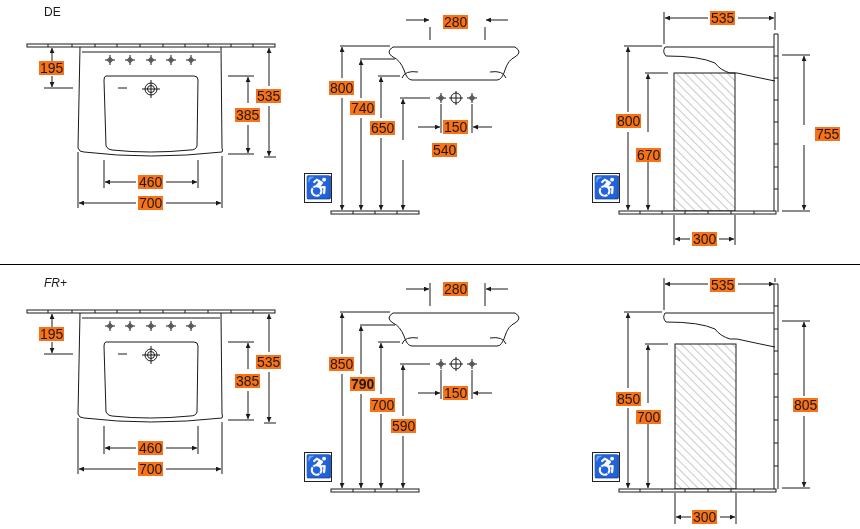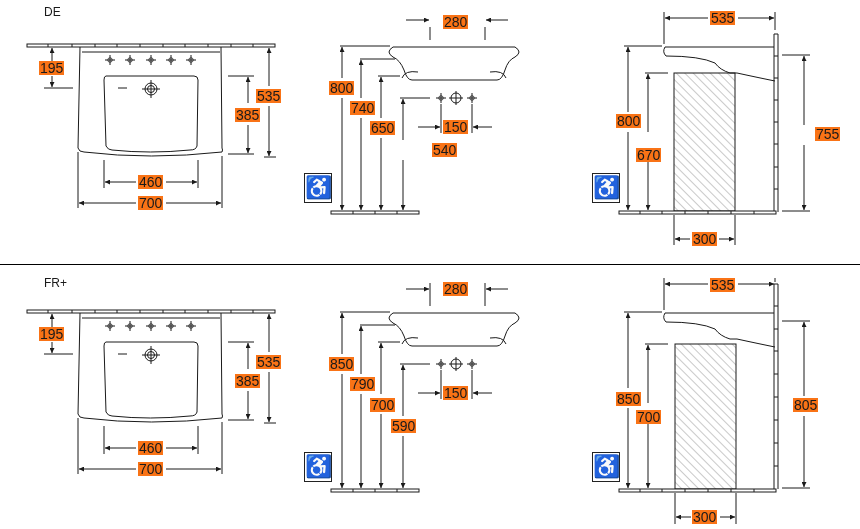--- a/index.html
+++ b/index.html
@@ -299,31 +299,31 @@
 <div class="lbl" style="left:443px;top:120px;">150</div>
 <div class="wc" style="left:304px;top:173px;">♿</div>
 
 <div class="lbl" style="left:710px;top:11px;">535</div>
 <div class="lbl" style="left:616px;top:114px;">800</div>
 <div class="lbl" style="left:636px;top:148px;">670</div>
 <div class="lbl" style="left:793px;top:127px;margin-left:22px;">755</div>
 <div class="lbl" style="left:692px;top:232px;">300</div>
 <div class="wc" style="left:592px;top:173px;">♿</div>
 
-<div class="sec" style="left:8px;top:279px;">FR+</div>
+<div class="sec" style="left:8px;top:279px;font-style:italic;">FR+</div>
 
 <div class="lbl" style="left:39px;top:327px;">195</div>
 <div class="lbl" style="left:235px;top:374px;">385</div>
 <div class="lbl" style="left:256px;top:355px;">535</div>
 <div class="lbl" style="left:138px;top:441px;">460</div>
 <div class="lbl" style="left:138px;top:462px;">700</div>
 
 <div class="lbl" style="left:443px;top:282px;">280</div>
 <div class="lbl" style="left:329px;top:357px;">850</div>
-<div class="lbl" style="left:350px;top:377px;">790</div>
+<div class="lbl" style="left:350px;top:377px;font-weight:bold;">790</div>
 <div class="lbl" style="left:370px;top:398px;">700</div>
 <div class="lbl" style="left:391px;top:419px;">590</div>
 <div class="lbl" style="left:443px;top:386px;">150</div>
 <div class="wc" style="left:304px;top:452px;">♿</div>
 
 <div class="lbl" style="left:710px;top:278px;">535</div>
 <div class="lbl" style="left:616px;top:392px;">850</div>
 <div class="lbl" style="left:636px;top:410px;">700</div>
 <div class="lbl" style="left:793px;top:398px;">805</div>
 <div class="lbl" style="left:692px;top:510px;">300</div>

